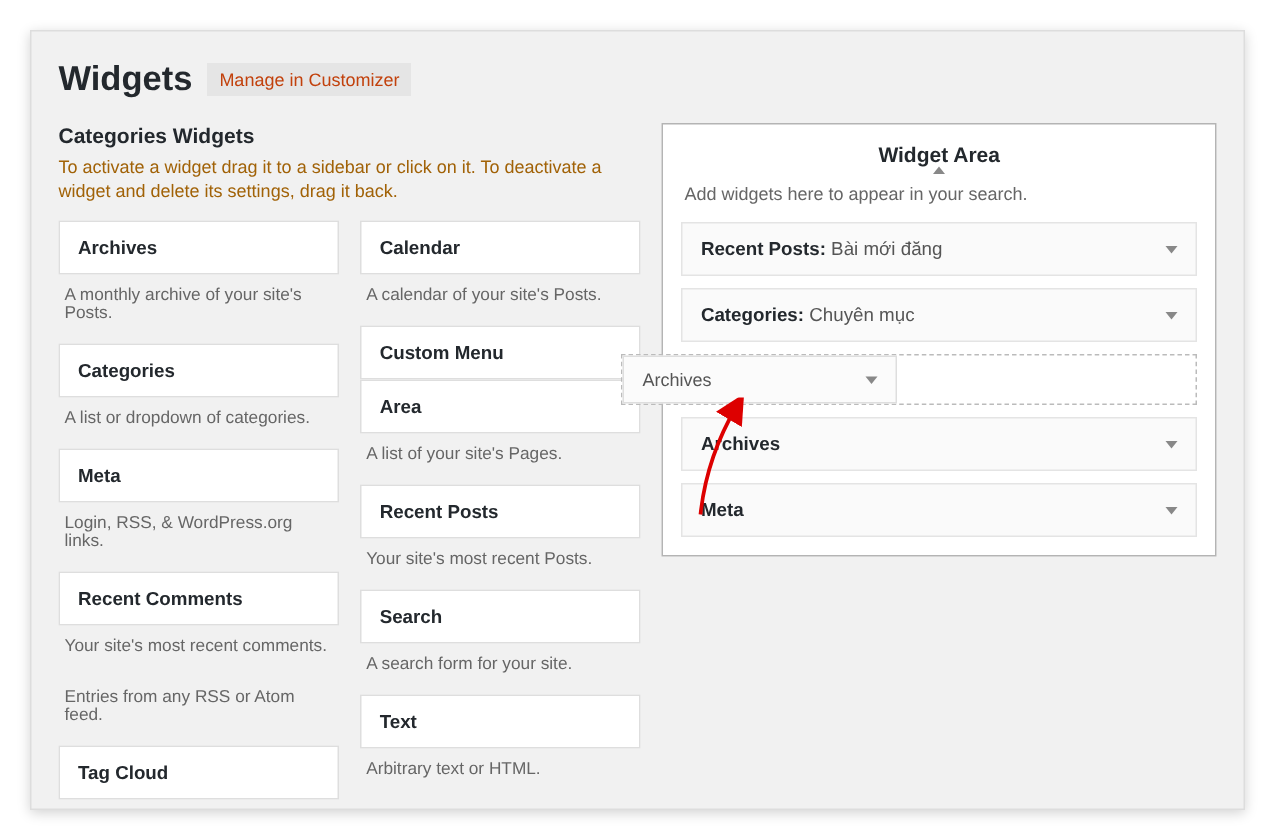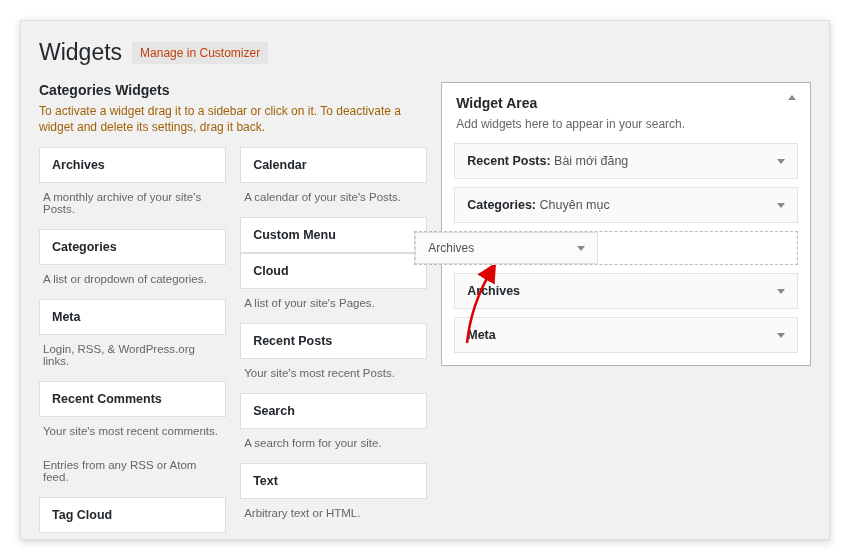--- a/index.html
+++ b/index.html
@@ -15,21 +15,21 @@
     }
     .canvas {
       background: #f1f1f1;
       border: 1px solid #ddd;
       box-shadow: 0 2px 8px rgba(0,0,0,.18);
       padding: 18px;
       height: 100%;
       position: relative;
     }
     .page-header { display: flex; align-items: center; gap: 10px; margin-bottom: 16px; }
-    .page-header h1 { font-size: 23px; font-weight: 400; color: #23282d; }
+    .page-header h1 { font-size: 23px; font-weight: 700; color: #23282d; }
     .manage-link { font-size: 12px; color: #c2410c; background: #e5e5e5; padding: 4px 8px; text-decoration: none; }
     .cols { display: flex; gap: 14px; }
     .col-left { flex: 1.05; }
     .col-right { flex: 1; }
     .avail-title { font-size: 14px; font-weight: 600; color: #23282d; margin-bottom: 5px;}
     .avail-desc { font-size: 12px; color: #a16207; line-height: 1.35; margin-bottom: 12px; }
     .widget-grid { display: flex; gap: 14px; }
     .widget-column { flex: 1; display: flex; flex-direction: column; }
     .widget-item-head {
       background: #fff;
@@ -42,21 +42,21 @@
     .widget-item-desc {
       font-size: 11.5px;
       color: #666;
       padding: 8px 4px 14px 4px;
     }
     .area-box {
       background: #fff;
       border: 1px solid #b4b4b4;
       padding: 12px;
     }
-    .area-head { display: flex; justify-content: space-between; padding: 0 2px 6px 2px; }
+    .area-head { display: flex; align-items: center; justify-content: space-between; padding: 0 2px 6px 2px; flex-direction: column; }
     .area-head-title { font-size: 14px; font-weight: 700; color: #23282d; }
     .area-desc { font-size: 12px; color: #666; padding: 0 2px 12px 2px; }
     .area-widget {
       border: 1px solid #e4e4e4;
       background: #fafafa;
       padding: 10px 12px;
       margin-bottom: 8px;
       display: flex;
       align-items: center;
       justify-content: space-between;
@@ -125,21 +125,21 @@
           <div class="widget-item-desc">Your site's most recent comments.</div>
           <div class="widget-item-desc">Entries from any RSS or Atom feed.</div>
           <div class="widget-item-head">Tag Cloud</div>
 
         </div>
 
         <div class="widget-column">
           <div class="widget-item-head">Calendar</div>
           <div class="widget-item-desc">A calendar of your site's Posts.</div>
           <div class="widget-item-head">Custom Menu</div>
-          <div class="widget-item-head">Cloud</div>
+          <div class="widget-item-head">Area</div>
           <div class="widget-item-desc">A list of your site's Pages.</div>
           <div class="widget-item-head">Recent Posts</div>
           <div class="widget-item-desc">Your site's most recent Posts.</div>
           <div class="widget-item-head">Search</div>
           <div class="widget-item-desc">A search form for your site.</div>
           <div class="widget-item-head">Text</div>
           <div class="widget-item-desc">Arbitrary text or HTML.</div>
         </div>
       </div>
     </div>

